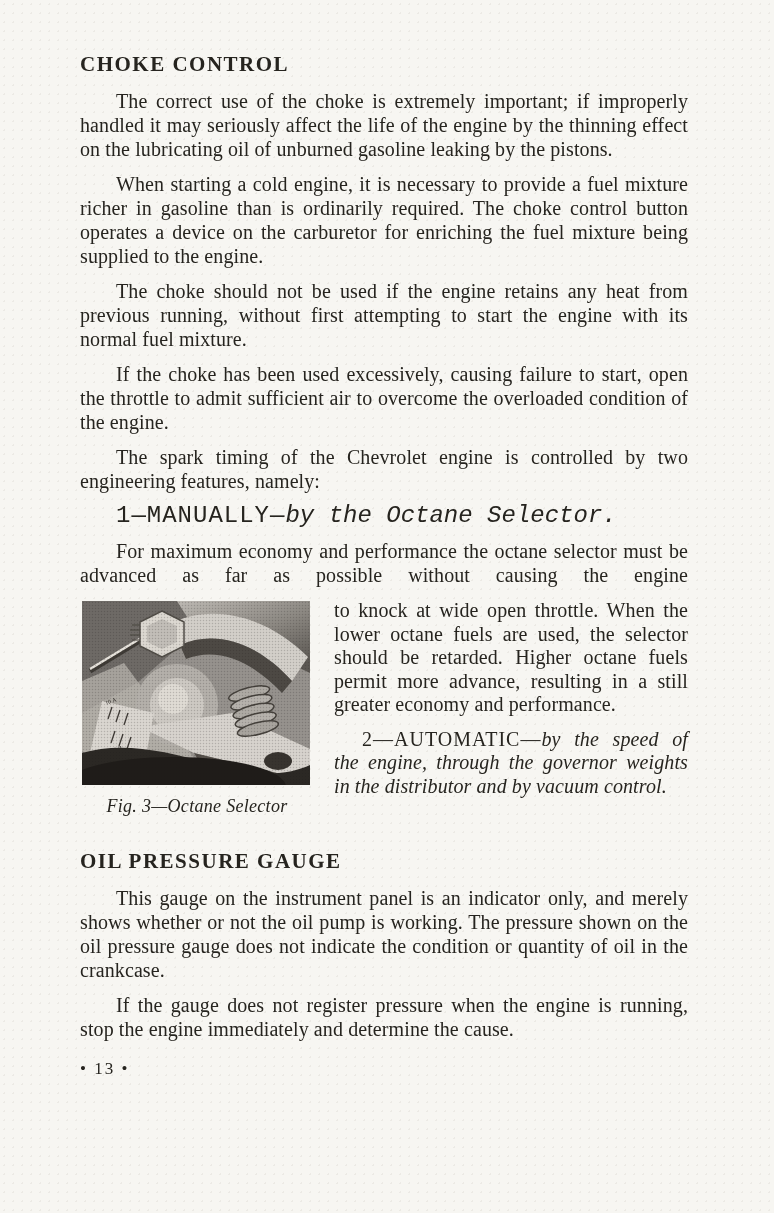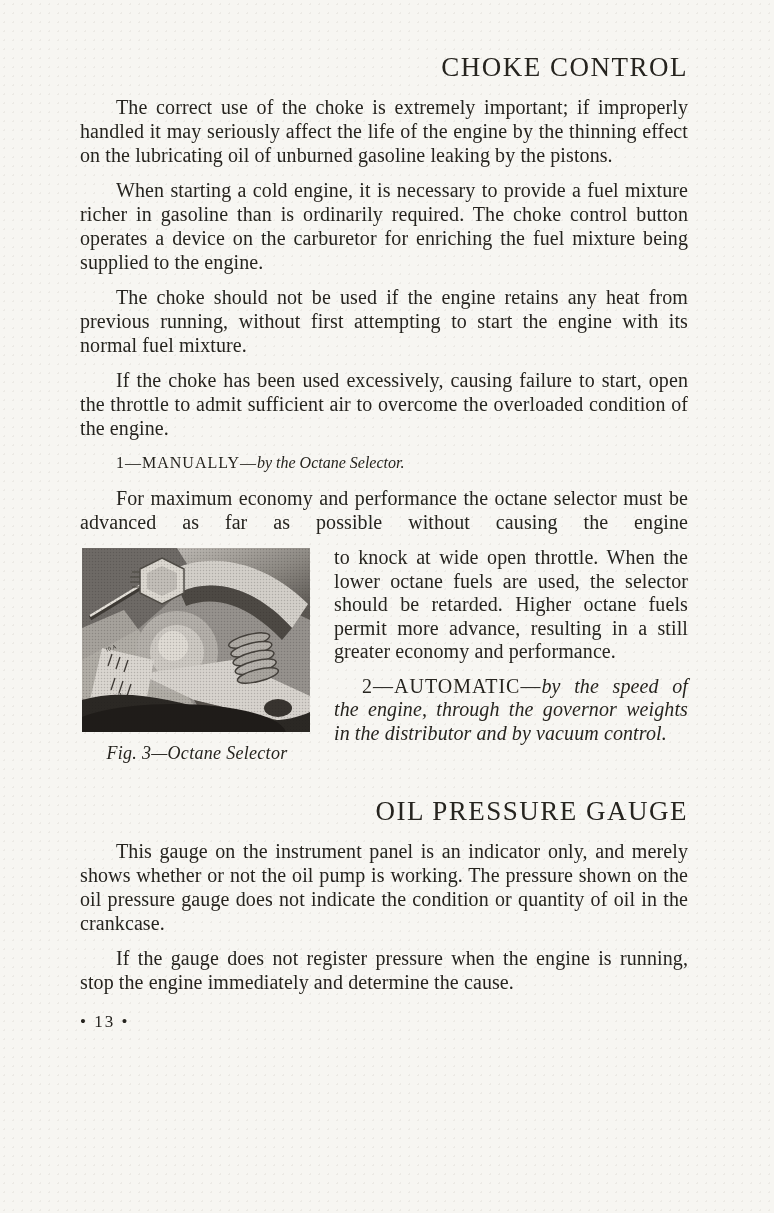--- a/index.html
+++ b/index.html
@@ -12,37 +12,37 @@
     color:#26241f;
     overflow:hidden;
   }
   .page{
     box-sizing:border-box;
     width:774px;height:1213px;
     padding:52px 86px 0 80px;
   }
   h2.sec{
     margin:0 0 12px 0;
-    font-size:27px;
-    font-weight:normal;
-    text-align:right;
+    font-size:21px;
+    font-weight:bold;
+    text-align:left;
     letter-spacing:1.5px;
     clear:both;
   }
   h2.mt{margin-top:32px;}
   .para{
     margin:0 0 11px 0;
     font-size:20px;
     line-height:24px;
     text-align:justify;
     letter-spacing:0.1px;
   }
   .indent{text-indent:36px;}
   .justify-last{text-align-last:justify;margin-bottom:12px;}
-  .item-line{margin:2px 0 11px 0;font-size:16px;line-height:24px;text-indent:36px;}
+  .item-line{margin:2px 0 11px 0;font-size:24px;line-height:24px;text-indent:36px;font-family:Liberation Mono, monospace;}
   .lbl{letter-spacing:1px;}
   .ital{font-style:italic;}
   
   .figblock{
     display:flex;
     align-items:flex-start;
     margin:2px 0 0 0;
   }
   .figcol{
     flex:0 0 230px;
@@ -72,20 +72,21 @@
 <body>
 
 <div class="page">
 
   <h2 class="sec">CHOKE CONTROL</h2>
   <p class="para indent">The correct use of the choke is extremely important; if improperly handled it may seriously affect the life of the engine by the thinning effect on the lubricating oil of unburned gasoline leaking by the pistons.</p>
   <p class="para indent">When starting a cold engine, it is necessary to provide a fuel mixture richer in gasoline than is ordinarily required. The choke control button operates a device on the carburetor for enriching the fuel mixture being supplied to the engine.</p>
   <p class="para indent">The choke should not be used if the engine retains any heat from previous running, without first attempting to start the engine with its normal fuel mixture.</p>
   <p class="para indent">If the choke has been used excessively, causing failure to start, open the throttle to admit sufficient air to overcome the overloaded condition of the engine.</p>
 
+  <p class="para indent">The spark timing of the Chevrolet engine is controlled by two engineering features, namely:</p>
   <p class="item-line"><span class="lbl">1—MANUALLY—</span><span class="ital">by the Octane Selector.</span></p>
   <p class="para indent justify-last">For maximum economy and performance the octane selector must be advanced as far as possible without causing the engine</p>
 
   <div class="figblock">
     <figure class="figcol" style="margin-left:2px;margin-right:22px;margin-top:2px;margin-bottom:0">
       <div class="photo">
         <svg viewBox="0 0 228 184" width="228" height="184">
           <defs>
             <pattern id="ht" width="3" height="3" patternUnits="userSpaceOnUse">
               <circle cx="1.5" cy="1.5" r="0.75" fill="#1c1a18" opacity="0.20"></circle>

